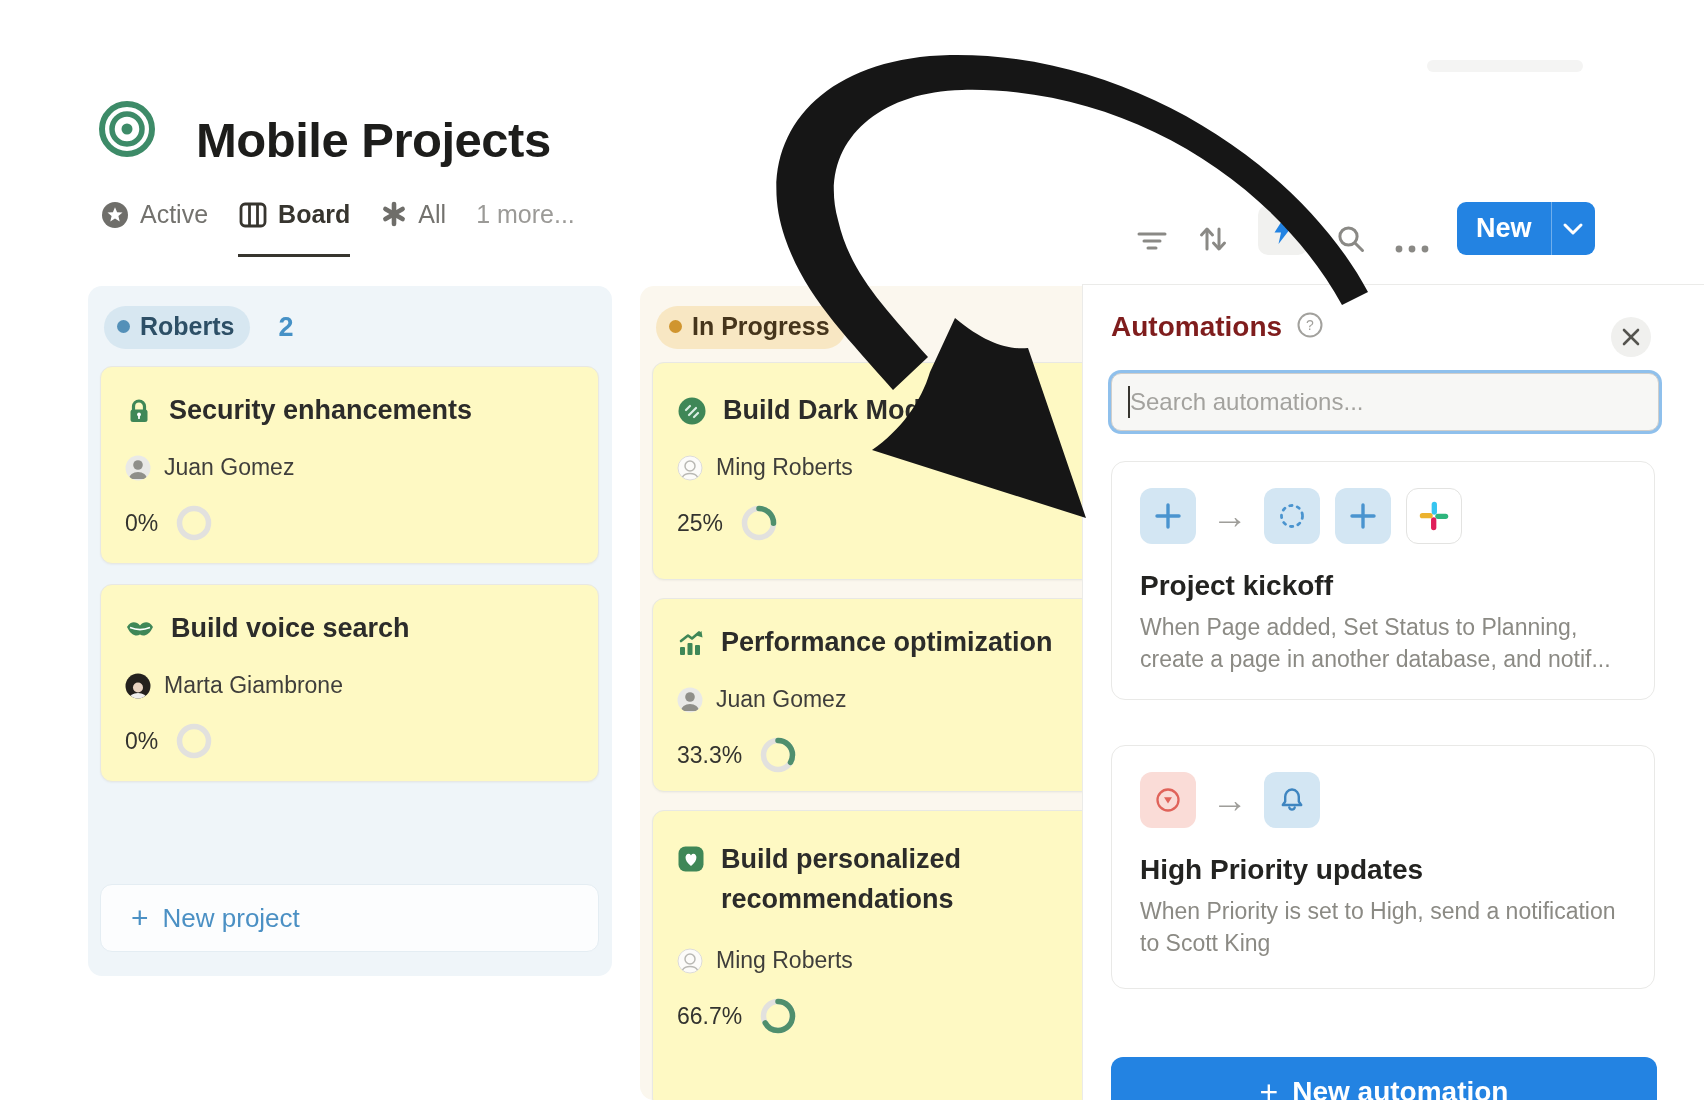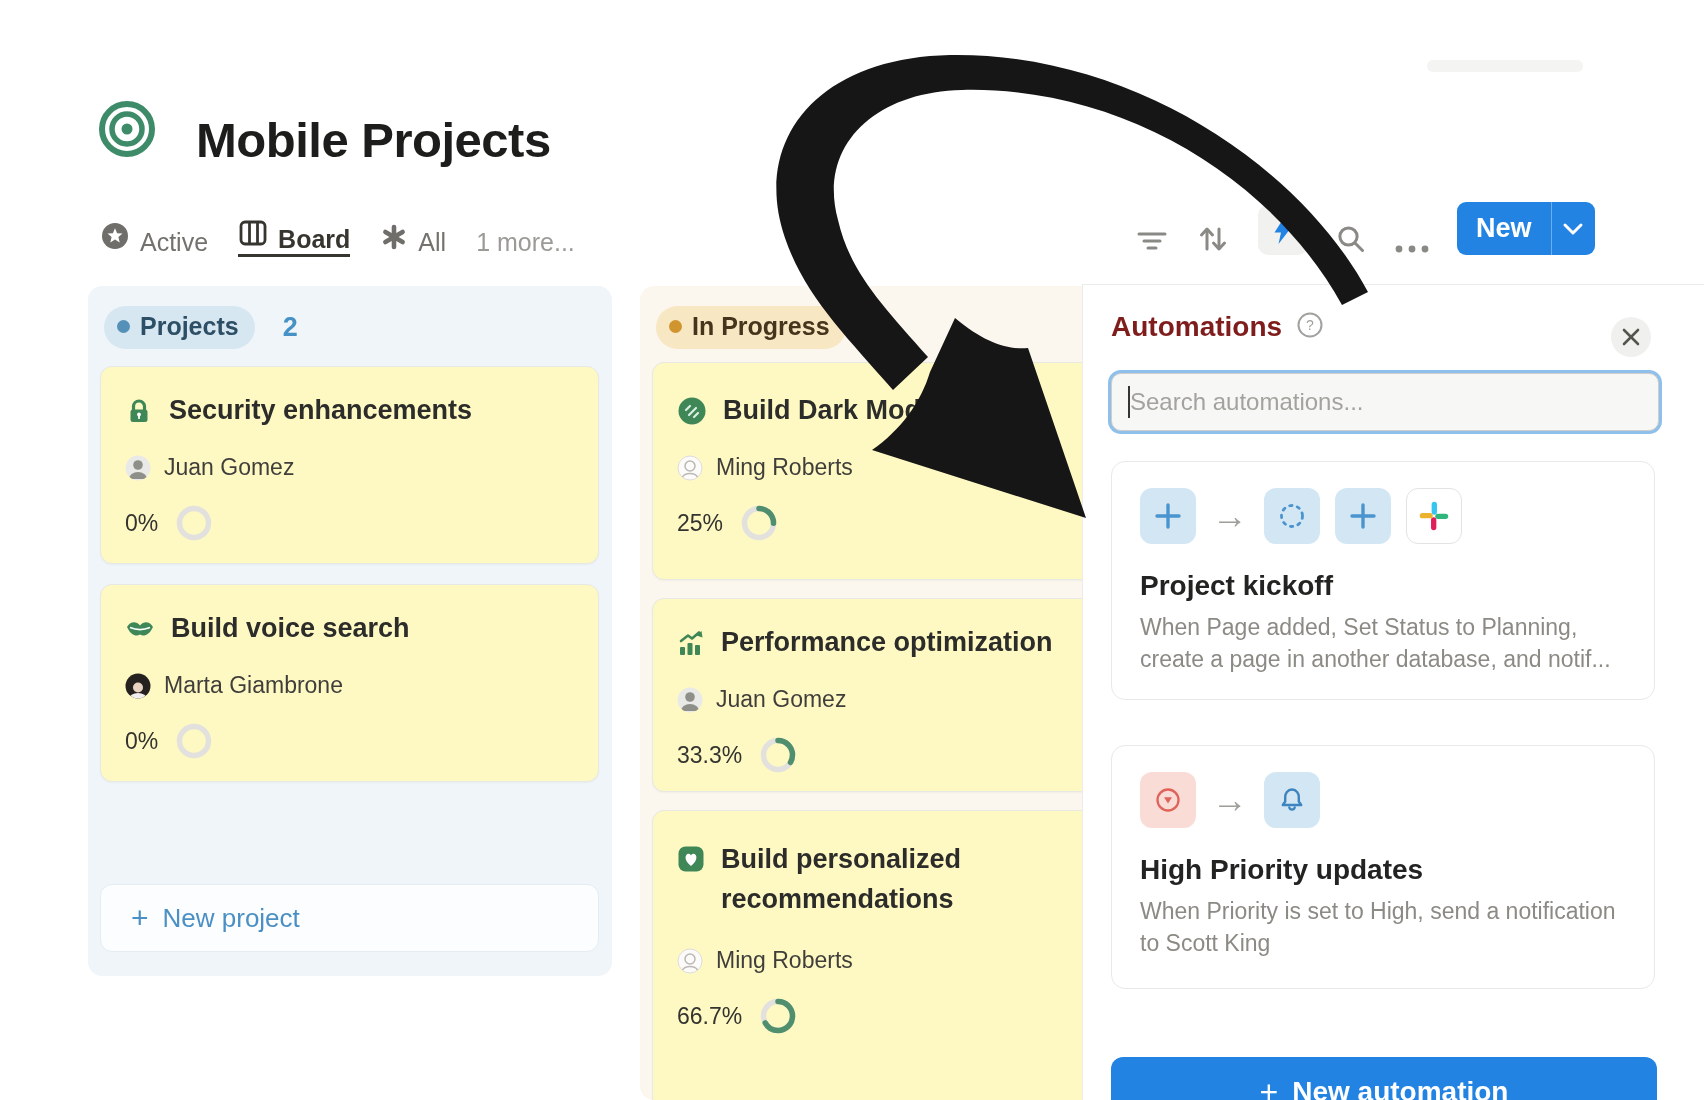--- a/index.html
+++ b/index.html
@@ -8,21 +8,21 @@
 
   
   .fade-bar{position:absolute;left:1427px;top:60px;width:156px;height:12px;background:#f4f4f3;border-radius:6px;}
 
   
   .page-icon{position:absolute;left:98px;top:100px;}
   .page-title{position:absolute;left:180px;top:96px;margin:16px;font-size:49px;font-weight:800;color:#1d1d1b;letter-spacing:-.5px;}
 
   
   .tabs{position:absolute;left:100px;top:200px;height:57px;display:flex;align-items:center;gap:30px;}
-  .tab{display:flex;align-items:flex-end;gap:10px;font-size:25px;color:#73726e;height:57px;box-sizing:border-box;cursor:pointer;}
+  .tab{display:flex;align-items:flex-start;gap:10px;font-size:25px;color:#73726e;height:57px;box-sizing:border-box;cursor:pointer;}
   .tab.active{color:#37352f;font-weight:700;border-bottom:3px solid #37352f;}
   .tab-more{color:#9b9a97;}
 
   
   .toolbar{position:absolute;left:1136px;top:198px;height:57px;display:flex;align-items:flex-end;gap:27px;}
   .tool-icon{display:flex;align-items:center;justify-content:center;cursor:pointer;}
   .bolt-wrap{width:50px;height:50px;border-radius:10px;background:#f1f1ef;display:flex;align-items:center;justify-content:center;cursor:pointer;}
   .new-btn{display:flex;height:53px;border-radius:9px;background:#2383e2;color:#fff;overflow:hidden;cursor:pointer;}
   .new-main{display:flex;align-items:center;padding:0 19px;font-size:27px;font-weight:600;}
   .new-caret{display:flex;align-items:center;justify-content:center;width:43px;border-left:1px solid rgba(255,255,255,.35);}
@@ -186,21 +186,21 @@
             <polyline points="3,3 11,11 19,3" fill="none" stroke="#fff" stroke-width="3" stroke-linecap="round" stroke-linejoin="round"></polyline>
           </svg>
       </span>
     </div>
   </div>
 
   <section class="column col-planning">
     <div class="pill-row">
       <span class="pill pill-planning">
         <span class="dot dot-blue"></span>
-        <span>Projects</span>
+        <span>Roberts</span>
       </span>
       <span class="count">2</span>
     </div>
 
     <article class="bcard" style="top:80px;height:198px;">
       <div class="title-row">
         <span class="kicon">
           <svg width="28" height="28" viewBox="0 0 28 28">
             <path d="M8.5 13 V9.5 a5.5 5.5 0 0 1 11 0 V13" fill="none" stroke="#3f8757" stroke-width="3.2"></path>
             <rect x="5.5" y="12.5" width="17" height="12.5" rx="2.5" fill="#3f8757"></rect>

